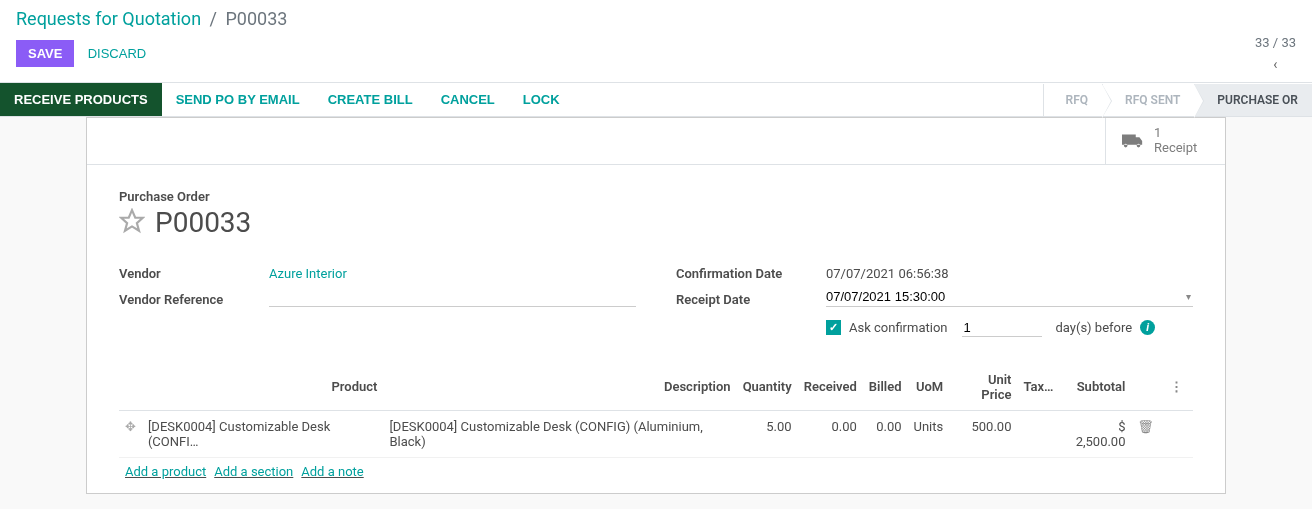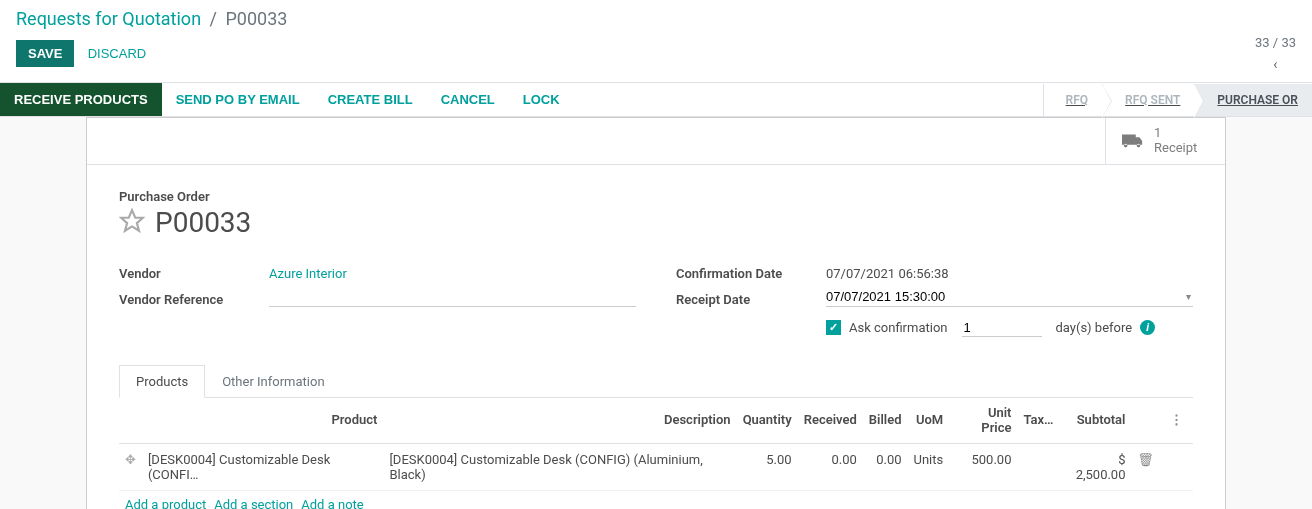--- a/index.html
+++ b/index.html
@@ -27,21 +27,21 @@
   .breadcrumb .current { color: #6c757d; }
 
   
   .control-row {
     display: flex;
     justify-content: space-between;
     align-items: center;
     padding: 4px 16px 10px 16px;
   }
   .control-left .btn-primary {
-    background: #0f766e;
+    background: #8b5cf6;
     color: #fff;
     border: none;
     padding: 6px 12px;
     font-size: 13px;
     font-weight: 600;
     cursor: pointer;
   }
   .control-left .btn-link {
     background: none;
     border: none;
@@ -78,21 +78,21 @@
     font-size: 13px;
     font-weight: 600;
     color: #00A09D;
     cursor: pointer;
     text-transform: uppercase;
   }
   .statusbar-buttons button.primary {
     background: #14532d;
     color: #fff;
   }
-  .status-steps { display: flex; align-items: center; text-decoration: underline; }
+  .status-steps { display: flex; align-items: center; }
   .status-step {
     position: relative;
     padding: 9px 14px 9px 22px;
     font-size: 12px;
     font-weight: 600;
     color: #adb5bd;
     background: #fff;
     border-left: 1px solid #dee2e6;
     text-transform: uppercase;
   }
@@ -329,24 +329,20 @@
               <span class="ck">✓</span>
               <span>Ask confirmation</span>
               <input class="days-input" type="text" value="1" style="">
               <span>day(s) before</span>
               <span class="info-icon">i</span>
             </div>
           </div>
         </div>
       </div>
 
-      <div class="tabs">
-        <div class="tab active">Products</div>
-        <div class="tab">Other Information</div>
-      </div>
 
       <table class="order-lines">
         <thead>
           <tr>
             <th style="width:18px"></th>
             <th>Product</th>
             <th>Description</th>
             <th class="num">Quantity</th>
             <th class="num">Received</th>
             <th class="num">Billed</th>

